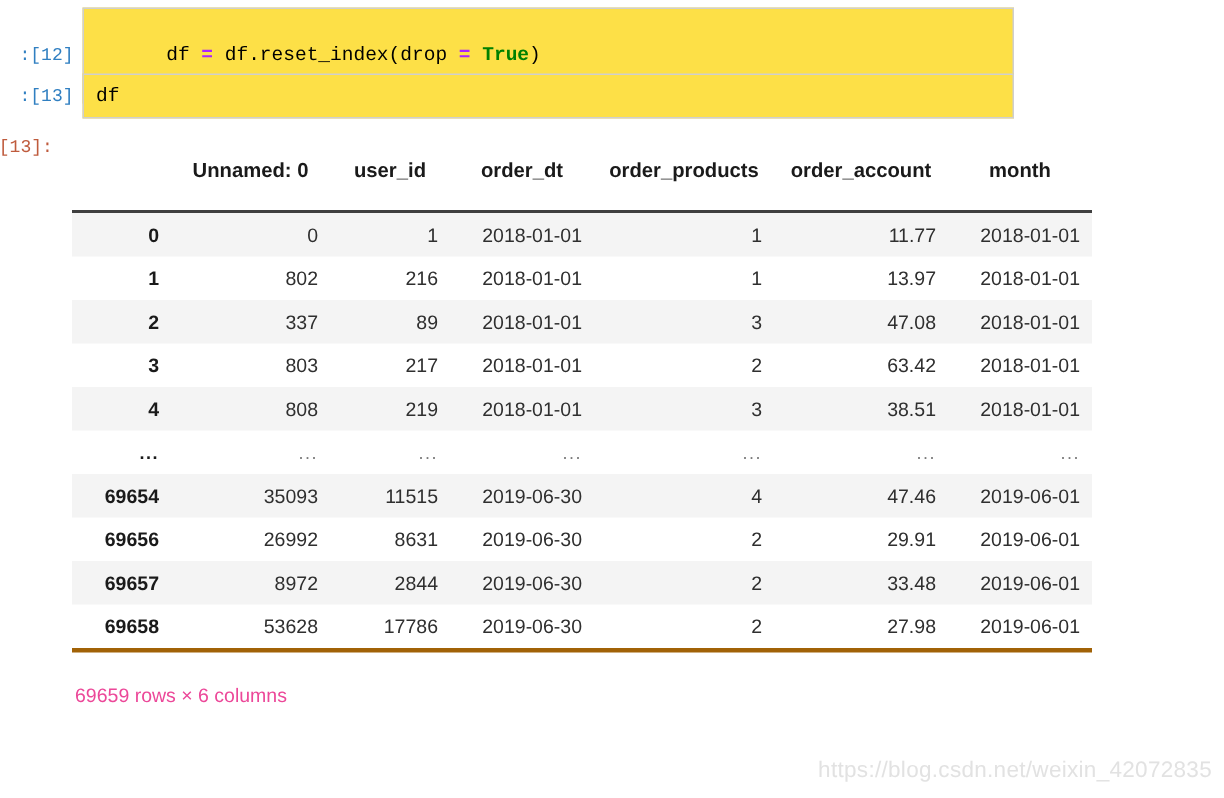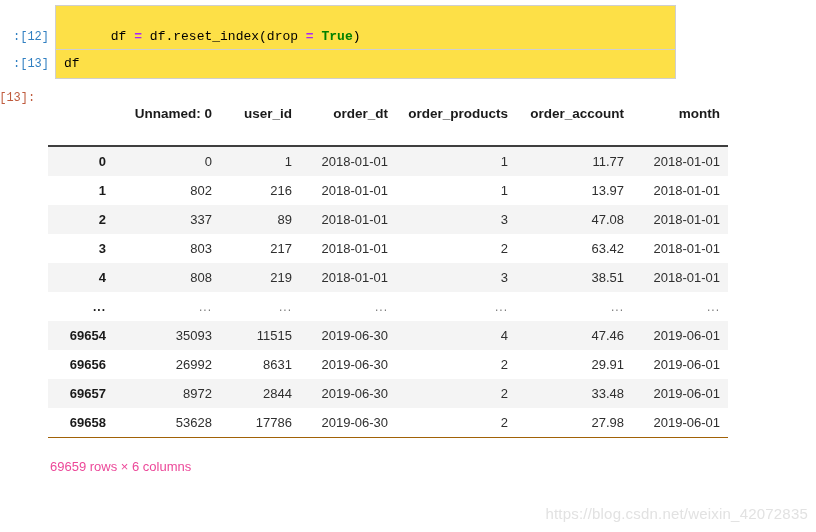--- a/index.html
+++ b/index.html
@@ -110,44 +110,45 @@
     height: 29px;
     vertical-align: middle;
     text-align: right;
     white-space: nowrap;
     overflow: hidden;
   }
   table.dataframe thead th {
     font-weight: bold;
     color: #1a1a1a;
     font-size: 13.5px;
-    padding-bottom: 17px;
+    padding-bottom: 12px;
     height: 30px;
     border-bottom: 2px solid #3f3f3f;
     background: #ffffff;
+    text-align: center;
   }
   table.dataframe tbody th {
     font-weight: bold;
     color: #1a1a1a;
     text-align: right;
   }
   table.dataframe tbody tr:nth-child(odd)  > * { background: #f4f4f4; }
   table.dataframe tbody tr:nth-child(even) > * { background: #ffffff; }
   table.dataframe tbody tr.ellipsis-row > * {
     background: #ffffff;
     color: #7a7a7a;
     font-size: 12px;
     letter-spacing: 1px;
   }
   table.dataframe tbody tr.ellipsis-row th {
     color: #1a1a1a;
     font-weight: bold;
   }
   table.dataframe tbody tr:last-child > * {
-    border-bottom: 1px solid #a16207;
+    border-bottom: 3px solid #a16207;
   }
 
   
   .col-idx  { width: 66px; }
   .col-c0   { width: 106px; }
   .col-c1   { width: 80px; }
   .col-c2   { width: 96px; }
   .col-c3   { width: 120px; }
   .col-c4   { width: 116px; }
   .col-c5   { width: 96px; }

